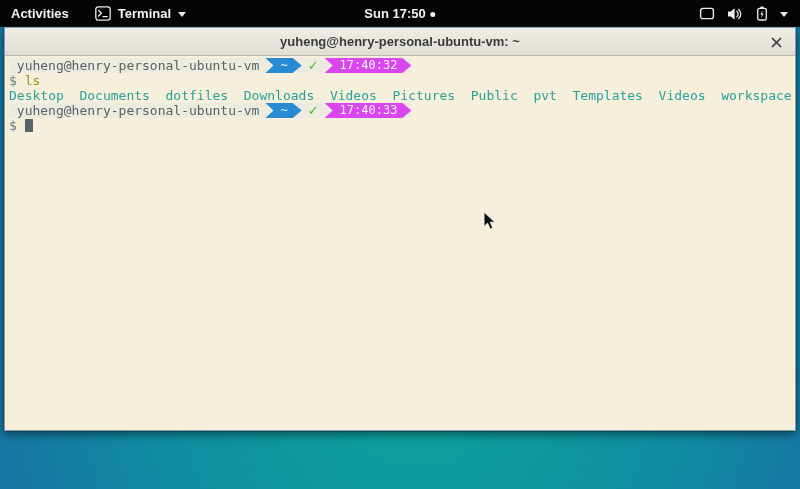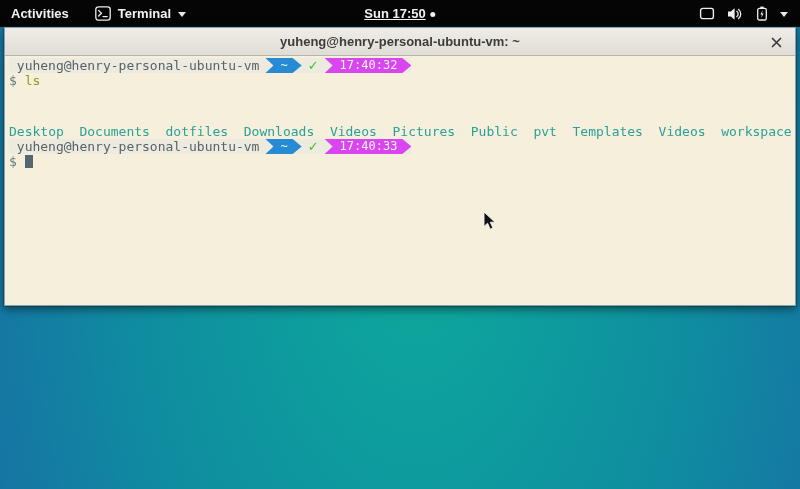--- a/index.html
+++ b/index.html
@@ -20,29 +20,29 @@
   .tb-left { display:flex; align-items:center; gap:26px; margin-left:11px; }
   .activities { cursor:pointer; }
   .appmenu { display:flex; align-items:center; gap:7px; cursor:pointer; }
   .caret-down {
     width:0; height:0; display:inline-block;
     border-left:4px solid transparent; border-right:4px solid transparent;
     border-top:5px solid #e8e8e8; margin-top:2px;
   }
   .tb-center {
     position:absolute; left:50%; top:0; height:27px; transform:translateX(-50%);
-    display:flex; align-items:center; gap:5px;text-decoration:underline;
+    display:flex; align-items:center; gap:5px;
   }
   .notif-dot { width:5px; height:5px; border-radius:50%; background:#f2f2f2; margin-top:1px; }
   .tb-right { position:absolute; right:0; top:0; height:27px; display:flex; align-items:center; gap:12px; padding-right:12px; }
   .tb-right svg { display:block; }
 
   
   .window {
-    position:absolute; left:4px; right:4px; top:27px; height:279px;
+    position:absolute; left:4px; right:4px; top:27px; height:404px;
     border:1px solid #87a0ab;
     box-shadow:0 3px 9px rgba(0,0,0,.5), 0 0 0 1px rgba(20,60,80,.35);
     display:flex; flex-direction:column;
     background:#f5efdc;
   }
   .titlebar {
     height:28px; flex:0 0 28px;
     background:linear-gradient(#f0ede7, #e0ddd6);
     border-bottom:1px solid #b8b4ab;
     display:flex; align-items:center; justify-content:center;
@@ -77,21 +77,21 @@
     padding:0 14px 0 15px;
     clip-path:polygon(0 0, calc(100% - 9px) 0, 100% 50%, calc(100% - 9px) 100%, 0 100%, 8px 50%);
     font-size:12px;
   }
   .pl-blue { background:#268bd2; color:#eaf4fb; }
   .pl-dark { background:#d946ef; color:#f4f6f2; }
   .check { color:#3dbf28; font-weight:bold; margin-left:6px; font-family:"DejaVu Sans", sans-serif; font-size:13px; }
 
   .psym { color:#657b83; }
   .cmd { color:#8f9a1a; }
-  .dirs { color:#2aa198;margin-top:36px; }
+  .dirs { color:#2aa198; }
   .dirs span + span { margin-left:2ch; }
   .block-cursor {
     display:inline-block; width:8px; height:13px;
     background:#56666d; margin-left:1ch; vertical-align:middle;
   }
 
   
   .mouse-cursor { position:absolute; left:483px; top:211px; z-index:50; pointer-events:none; }
 </style>
 </head>

